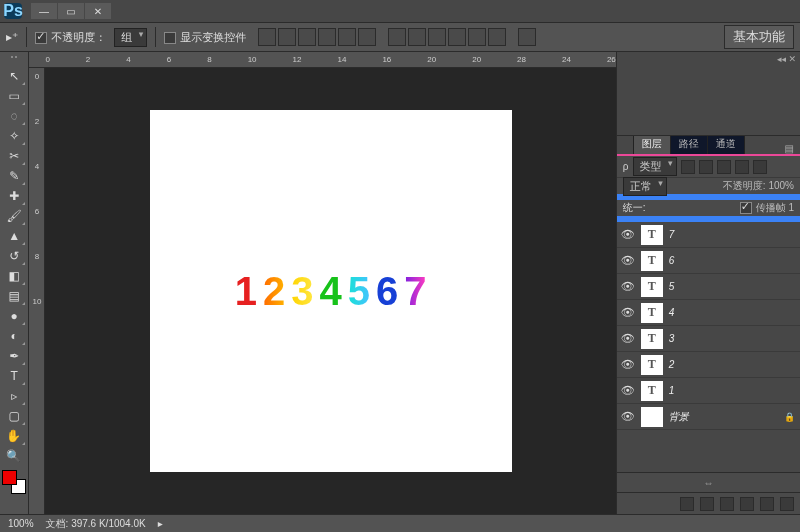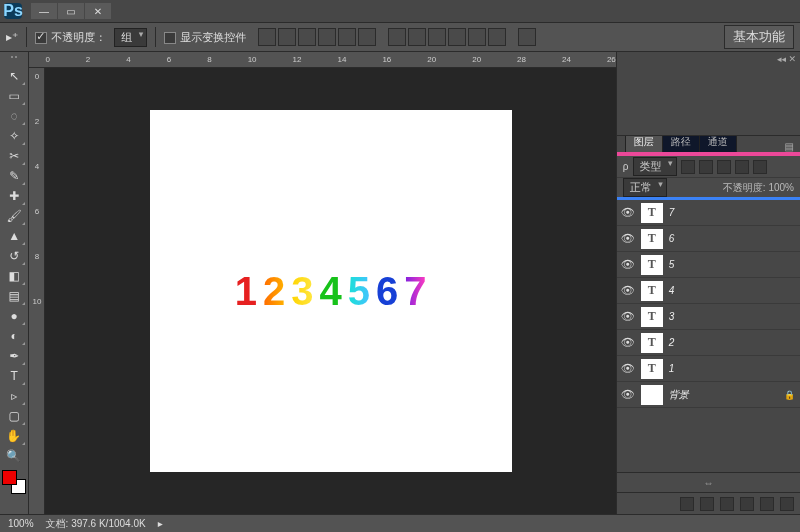--- a/index.html
+++ b/index.html
@@ -55,25 +55,25 @@
   .n6 { color: #1740d6; }
   .n7 { background: linear-gradient(90deg,#7a1fe0,#ff3cc0); -webkit-background-clip: text; color: transparent; }
 
   .statusbar { height: 18px; background: #535353; border-top: 1px solid #2b2b2b; display: flex; align-items: center; font-size: 10px; color: #ddd; padding: 0 8px; gap: 12px; }
 
   
   .panels { width: 188px; background: #474747; border-left: 1px solid #2b2b2b; display: flex; flex-direction: column; }
   .panel-gap { flex: 0 0 84px; background: #474747; border-bottom: 1px solid #2b2b2b; position: relative; }
   .panel-gap .collapse { position: absolute; top: 2px; right: 4px; font-size: 9px; color: #aaa; }
   .panel { flex: 1; background: #474747; display: flex; flex-direction: column; font-size: 10px; }
-  .ptabs { display: flex; height: 20px; align-items: flex-end; padding-left: 8px; gap: 0; border-bottom: 4px solid #ec4899; }
+  .ptabs { display: flex; height: 20px; align-items: flex-end; padding-left: 16px; gap: 0; border-bottom: 2px solid #ec4899; }
   .ptab { padding: 3px 8px; background: #0f172a; color: #bbb; border: 1px solid #222; border-bottom: none; margin-right: -1px; }
   .ptab.active { background: #535353; color: #eee; }
   .ptabs .menu-dots { margin-left: auto; padding: 0 6px; color: #aaa; }
-  .prow { display: flex; align-items: center; height: 22px; padding: 0 6px; border-bottom: 3px solid #3b82f6; background: #4a4a4a; gap: 6px; }
+  .prow { display: flex; align-items: center; height: 22px; padding: 0 6px; border-bottom: 6px solid #3b82f6; background: #4a4a4a; gap: 6px; }
   .prow .lbl { color: #ddd; }
   .prow .val { margin-left: auto; color: #bbb; }
   .filter-row { display:flex; align-items:center; height:22px; padding:0 6px; background:#4a4a4a; border-bottom:1px solid #3a3a3a; gap:4px;}
   .filter-icon { width:14px; height:14px; border:1px solid #2b2b2b; background:#3a3a3a; }
 
   .layer-list { flex: 1; overflow: hidden; background: #474747; }
   .layer { display: flex; align-items: center; height: 26px; border-bottom: 1px solid #3a3a3a; padding: 0 4px; gap: 6px; }
   .eye { width: 14px; text-align: center; color: #ddd; font-size: 11px; }
   .lthumb { width: 22px; height: 20px; background: #fff; display: flex; align-items: center; justify-content: center; font-size: 12px; font-weight: bold; color: #555; font-family: Georgia, serif; }
   .lthumb.bgthumb { background: #fff; }
@@ -215,20 +215,24 @@
         <div class="filter-icon"></div>
         <div class="filter-icon"></div>
         <div class="filter-icon"></div>
         <div class="filter-icon"></div>
         <div class="filter-icon"></div>
       </div>
       <div class="prow">
         <span class="sel">正常</span>
         <span class="val"><span>不透明度:</span> <span>100%</span></span>
       </div>
+      <div class="prow">
+        <span class="lbl">统一:</span>
+        <span class="val"><span class="chk checked"></span><span>传播帧 1</span></span>
+      </div>
 
       <div class="layer-list">
         <div class="layer">
             <span class="eye">👁</span>
             <span class="lthumb">T</span>
             <span class="lname">7</span>
           </div>
         <div class="layer">
             <span class="eye">👁</span>
             <span class="lthumb">T</span>

